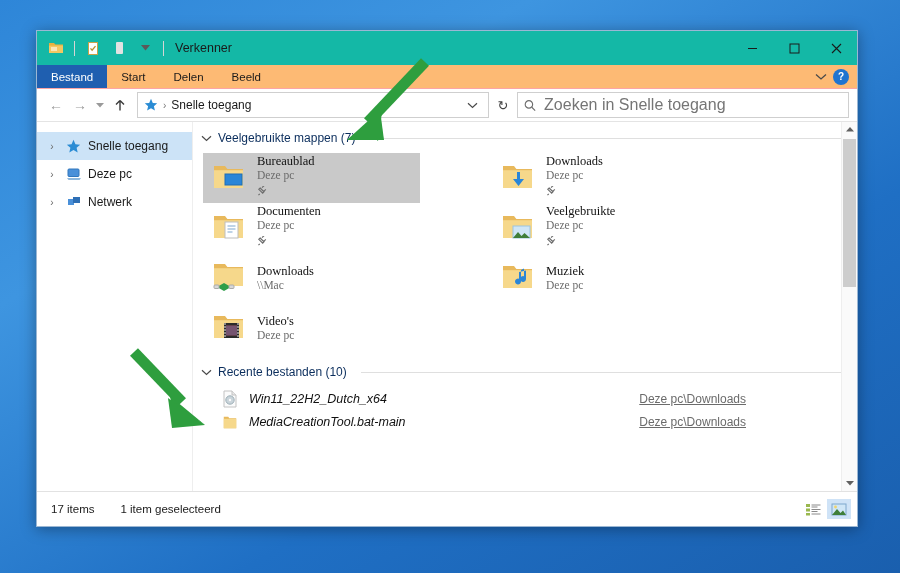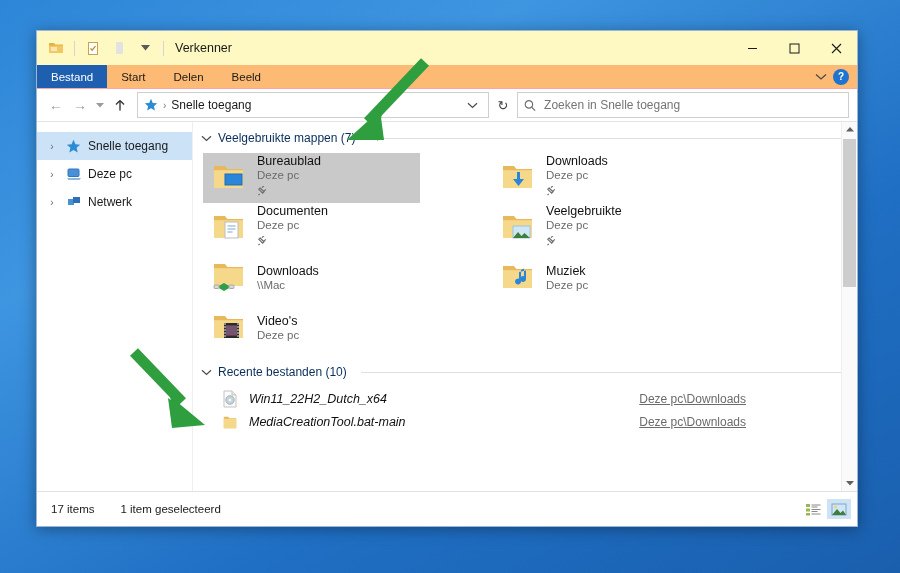--- a/index.html
+++ b/index.html
@@ -13,21 +13,21 @@
   
   #explorer-window{
     position:absolute;left:36px;top:30px;width:820px;height:495px;
     background:#ffffff;
     border:1px solid #9bb7d4;
     box-shadow:0 2px 14px rgba(0,0,0,.35);
     display:flex;flex-direction:column;
   }
 
   
-  .titlebar{height:34px;display:flex;align-items:center;background:#fef9c3;flex:none;}
+  .titlebar{height:34px;display:flex;align-items:center;background:#14b8a6;flex:none;}
   .qat{display:flex;align-items:center;padding-left:8px;gap:4px;}
   .qat-btn{width:22px;height:22px;display:flex;align-items:center;justify-content:center;cursor:default;}
   .sep{width:1px;height:15px;background:#d5d5d5;margin:0 3px;}
   .app-title{font-size:12.5px;color:#1a1a1a;margin-left:8px;white-space:nowrap;}
   .wincontrols{margin-left:auto;display:flex;height:34px;}
   .wc{width:42px;height:34px;display:flex;align-items:center;justify-content:center;cursor:default;}
 
   
   .ribbon{height:23px;display:flex;align-items:stretch;background:#fdba74;flex:none;border-bottom:1px solid #fca5a5;}
   .tab{display:flex;align-items:center;padding:0 14px;font-size:11.5px;color:#1a1a1a;cursor:default;}
@@ -40,40 +40,40 @@
   .addrrow{height:32px;display:flex;align-items:center;padding:0 8px;gap:2px;background:#fff;flex:none;}
   .navbtn{width:22px;height:24px;display:flex;align-items:center;justify-content:center;cursor:default;color:#9a9a9a;font-size:14px;}
   .navbtn.active{color:#3a3a3a;}
   .navbtn.small{width:14px;font-size:9px;}
   .addrbox{flex:1;height:24px;border:1px solid #cfcfcf;display:flex;align-items:center;padding:0 6px;margin-left:4px;background:#fff;}
   .crumb{font-size:12px;color:#1a1a1a;}
   .crumb-sep{font-size:10px;color:#777;margin:0 5px;}
   .addr-caret{margin-left:auto;color:#555;font-size:10px;padding:0 4px;cursor:default;}
   .refresh{width:24px;height:24px;display:flex;align-items:center;justify-content:center;color:#444;font-size:13px;cursor:default;}
   .searchbox{width:318px;height:24px;border:1px solid #cfcfcf;display:flex;align-items:center;padding:0 6px;gap:6px;background:#fff;}
-  .searchbox input{border:0;outline:0;font-size:12px;color:#6d6d6d;font-family:inherit;width:100%;background:transparent;}
+  .searchbox input{border:0;outline:0;font-size:16px;color:#6d6d6d;font-family:inherit;width:100%;background:transparent;}
 
   
   .body{flex:1;display:flex;min-height:0;border-top:1px solid #e4e4e4;}
 
   
   .navpane{width:155px;flex:none;background:#fff;padding-top:10px;border-right:1px solid #eee;}
   .nav-item{height:28px;display:flex;align-items:center;gap:6px;padding-left:8px;cursor:default;font-size:12px;color:#1a1a1a;}
   .nav-item.selected{background:#cce3f7;}
   .nav-chev{width:14px;color:#6a6a6a;font-size:10px;display:flex;justify-content:center;}
   .nav-ico{width:17px;height:17px;display:flex;align-items:center;justify-content:center;}
 
   
   .content{flex:1;position:relative;background:#fff;overflow:hidden;}
   .group-hdr{display:flex;align-items:center;gap:6px;padding:9px 0 0 8px;}
   .group-chev{color:#4a4a4a;font-size:10px;cursor:default;}
   .group-title{font-size:12px;color:#0a2d5c;white-space:nowrap;}
   .group-rule{flex:1;height:1px;background:#dfdfdf;margin:0 8px 0 8px;}
 
-  .grid{display:grid;grid-template-columns:217px 217px;column-gap:72px;padding:8px 0 0 10px;}
+  .grid{display:grid;grid-template-columns:217px 217px;column-gap:72px;padding:8px 0 0 10px;font-family:Liberation Serif, serif;}
   .tile{height:50px;display:flex;align-items:center;gap:10px;padding-left:8px;cursor:default;}
   .tile.selected{background:#c9c9c9;}
   .tile-ico{width:36px;height:34px;flex:none;position:relative;}
   .tile-text{display:flex;flex-direction:column;justify-content:center;line-height:1.18;}
   .tile-name{font-size:12.5px;color:#111;}
   .tile-sub{font-size:11.5px;color:#6b6b6b;}
   .pin{margin-top:1px;}
 
   .recent-list{padding:8px 0 0 26px;}
   .rrow{height:23px;display:flex;align-items:center;cursor:default;}

